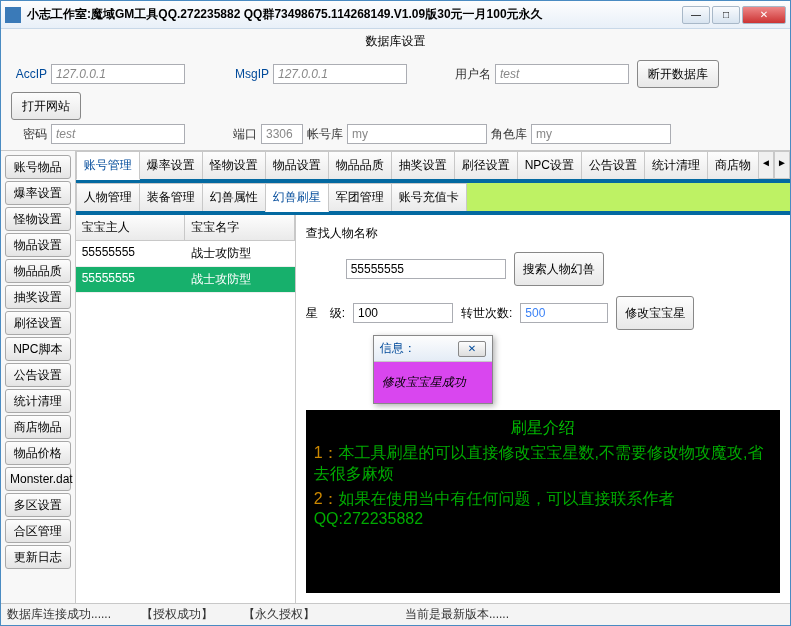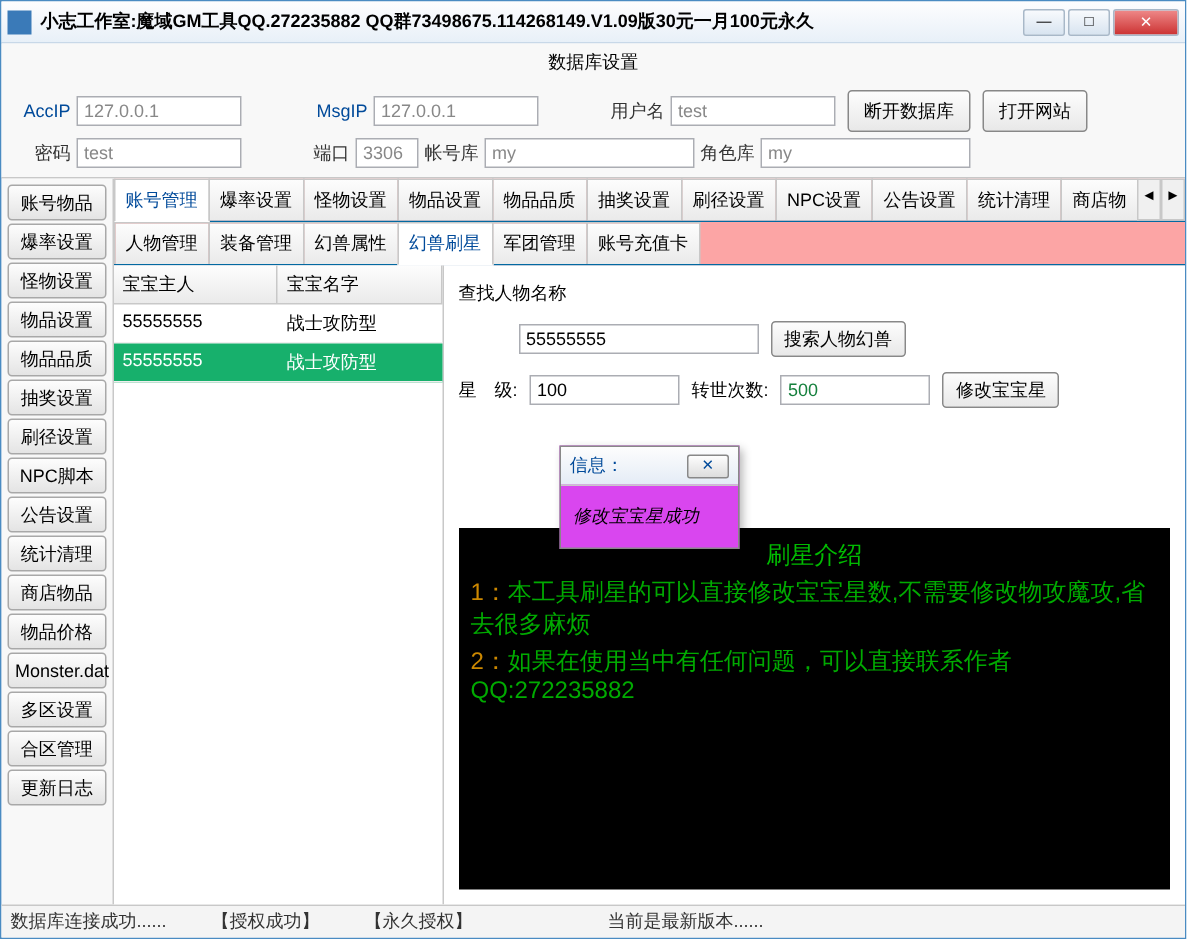--- a/index.html
+++ b/index.html
@@ -10,30 +10,30 @@
 .titlebar .title { flex: 1; color: #000; font-weight: bold; font-size: 12px; }
 .titlebar .winbtns { display: flex; gap: 2px; }
 .titlebar .winbtn { width: 28px; height: 18px; background: linear-gradient(#f8fafd,#d8e4f0); border: 1px solid #a8b8c8; border-radius: 2px; display: flex; align-items: center; justify-content: center; font-size: 10px; cursor: pointer; }
 .titlebar .winbtn.close { background: linear-gradient(#e88,#c33); color: #fff; width: 44px; }
 .panel-title { text-align: center; padding: 4px; font-size: 12px; color: #000; background: #f8f8f8; }
 .conn-panel { padding: 6px 10px; display: flex; flex-wrap: wrap; align-items: center; gap: 4px 8px; background: #f8f8f8; }
 .conn-row { display: flex; align-items: center; gap: 4px; flex-wrap: wrap; }
 .lbl { color: #004a9a; font-size: 12px; width: 36px; text-align: right; }
 .lbl.plain { color: #333; width: auto; }
 .inp { height: 20px; border: 1px solid #abadb3; padding: 0 4px; color: #888; background: #fff; font-size: 12px; }
-.inp.w120 { width: 110px; }
+.inp.w120 { width: 134px; font-style: italic; }
 .inp.w50 { width: 42px; }
 .inp.w140 { width: 140px; }
-.btn { height: 24px; padding: 0 8px; background: linear-gradient(#fdfdfd,#e8e8e8); border: 1px solid #888; border-radius: 3px; cursor: pointer; font-size: 12px; }
+.btn { height: 34px; padding: 0 8px; background: linear-gradient(#fdfdfd,#e8e8e8); border: 1px solid #888; border-radius: 3px; cursor: pointer; font-size: 12px; }
 .btn.big { height: 28px; padding: 0 10px; }
 .main-area { flex: 1; display: flex; border-top: 1px solid #c8c8c8; overflow: hidden; }
 .sidebar { width: 148px; display: flex; flex-direction: column; padding: 4px; gap: 2px; background: #f8f8f8; border-right: 1px solid #c8c8c8; overflow-y: auto; }
 .sidebar .navbtn { height: 24px; padding: 0 4px; background: linear-gradient(#fdfdfd,#e4e4e4); border: 1px solid #a8a8a8; border-radius: 3px; cursor: pointer; font-size: 12px; }
 .content { flex: 1; display: flex; flex-direction: column; position: relative; }
-.tabs1, .tabs2 { display: flex; background: #fca5a5; border-bottom: 1px solid #0369a1; }
+.tabs1, .tabs2 { display: flex; background: #bef264; border-bottom: 4px solid #0369a1; }
 .tab { padding: 5px 7px; border: 1px solid #c8c8c8; border-bottom: none; background: linear-gradient(#fdfdfd,#eaeaea); margin-right: -1px; cursor: pointer; font-size: 12px; white-space: nowrap; }
 .tab.active { background: #fff; border-bottom: 1px solid #fff; margin-bottom: -1px; color: #004a9a; }
 .tabs1 .arrows { margin-left: auto; display: flex; }
 .tabs1 .arrow { width: 16px; border: 1px solid #c8c8c8; background: #f0f0f0; text-align: center; cursor: pointer; font-size: 10px; line-height: 22px; }
 .workarea { flex: 1; display: flex; background: #fff; position: relative; }
 .leftpane { width: 220px; border-right: 1px solid #c8c8c8; }
 .table { width: 100%; }
 .table .hdr { display: flex; background: linear-gradient(#fdfdfd,#eaeaea); border-bottom: 1px solid #c8c8c8; }
 .table .hdr > div { flex: 1; padding: 4px 6px; border-right: 1px solid #c8c8c8; font-size: 12px; }
 .table .row { display: flex; border-bottom: 1px solid #eee; }
@@ -163,21 +163,21 @@
         <div class="rightpane">
           <div>查找人物名称</div>
           <div class="field-row" style="margin-left:40px">
             <input class="inp" style="width: 160px; color: rgb(0, 0, 0);" value="55555555">
             <button class="btn">搜索人物幻兽</button>
           </div>
           <div class="field-row">
             <span>星　级:</span>
             <input class="inp" style="width: 100px; color: rgb(0, 0, 0);" value="100">
             <span>转世次数:</span>
-            <input class="inp" style="width: 100px; color: #15803d;" value="500">
+            <input class="inp" style="width: 88px; color: #3b82f6;" value="500">
             <button class="btn">修改宝宝星</button>
           </div>
           <div style="height:60px"></div>
           <div class="console">
             <div class="hdr2">刷星介绍</div>
             <div class="ln"><span class="n">1：</span><span>本工具刷星的可以直接修改宝宝星数,不需要修改物攻魔攻,省去很多麻烦</span></div>
             <div class="ln"><span class="n">2：</span><span>如果在使用当中有任何问题，可以直接联系作者QQ:272235882</span></div>
           </div>
         </div>
 

